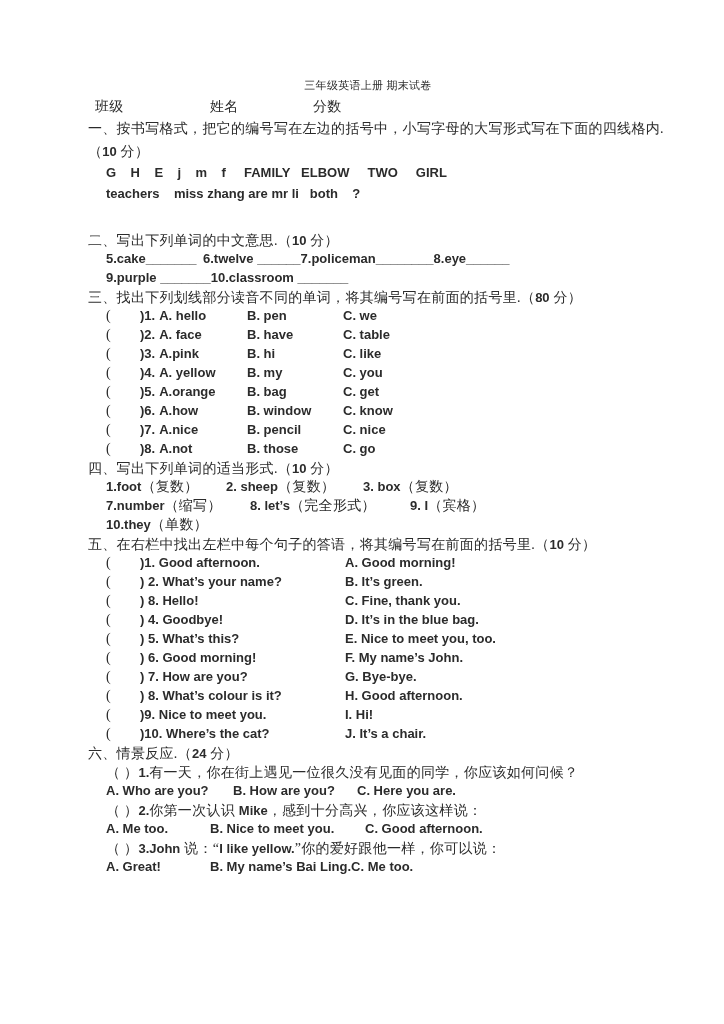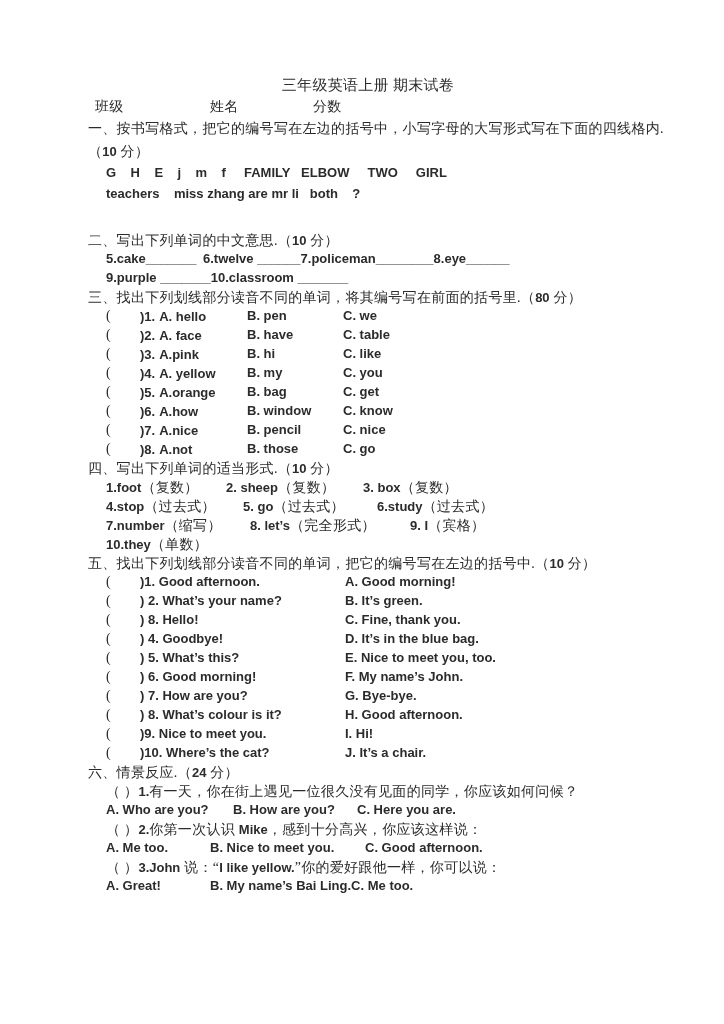--- a/index.html
+++ b/index.html
@@ -12,26 +12,26 @@
   }
   .page { padding: 74px 28px 0 88px; }
 
   .cn { font-family: "Liberation Serif", "DejaVu Serif", serif; font-size: 14px; letter-spacing: 0.3px; }
   .en { font-family: "Liberation Sans", "DejaVu Sans", sans-serif; font-size: 13px; font-weight: 700; letter-spacing: 0; }
 
   .line { white-space: pre; line-height: 19px; height: 19px; }
   .lh22 { line-height: 22px; height: 22px; }
   .lh21 { line-height: 21px; height: 21px; }
 
-  .title { text-align: center; width: 560px; font-size: 15px; }
+  .title { text-align: center; width: 560px; font-size: 11px; }
 
   .ind  { margin-left: 18px; }
   .ind7 { margin-left: 7px; }
 
-  .flex { display: flex; align-items: center; }
+  .flex { display: flex; align-items: flex-end; }
   .cell { display: inline-block; }
   .gap4 { margin-left: 4px; }
 
   .spacer { height: 26px; }
 </style>
 </head>
 <body>
 
 <div class="page">
 
@@ -114,34 +114,29 @@
   </div>
 
   <div class="line"><span class="cn">四、写出下列单词的适当形式.</span><span class="cn">（</span><span class="en">10</span><span class="cn"> 分）</span></div>
 
   <div class="line flex ind">
     <span class="cell" style="min-width:120px"><span class="en">1.foot</span><span class="cn">（复数）</span></span>
     <span class="cell" style="min-width:137px"><span class="en">2. sheep</span><span class="cn">（复数）</span></span>
     <span class="cell"><span class="en">3. box</span><span class="cn">（复数）</span></span>
   </div>
   <div class="line flex ind">
-    <span class="cell" style="min-width:137px"><span class="en">4.stop</span><span class="cn">（过去式）</span></span>
-    <span class="cell" style="min-width:134px"><span class="en">5. go</span><span class="cn">（过去式）</span></span>
-    <span class="cell"><span class="en">6.study</span><span class="cn">（过去式）</span></span>
-  </div>
-  <div class="line flex ind">
     <span class="cell" style="min-width:144px"><span class="en">7.number</span><span class="cn">（缩写）</span></span>
     <span class="cell" style="min-width:160px"><span class="en">8. let’s</span><span class="cn">（完全形式）</span></span>
     <span class="cell"><span class="en">9. I</span><span class="cn">（宾格）</span></span>
   </div>
   <div class="line flex ind">
     <span class="cell"><span class="en">10.they</span><span class="cn">（单数）</span></span>
   </div>
 
-  <div class="line"><span class="cn">五、找出下列划线部分读音不同的单词，把它的编号写在左边的括号中.</span><span class="cn">（</span><span class="en">10</span><span class="cn"> 分）</span></div>
+  <div class="line"><span class="cn">五、在右栏中找出左栏中每个句子的答语，将其编号写在前面的括号里.</span><span class="cn">（</span><span class="en">10</span><span class="cn"> 分）</span></div>
 
   <div class="line flex ind">
     <span class="cn cell" style="min-width:34px">(</span>
     <span class="en cell" style="min-width:205px">)1. Good afternoon.</span>
     <span class="en">A. Good morning!</span>
   </div>
   <div class="line flex ind">
     <span class="cn cell" style="min-width:34px">(</span>
     <span class="en cell" style="min-width:205px">) 2. What’s your name?</span>
     <span class="en">B. It’s green.</span>

